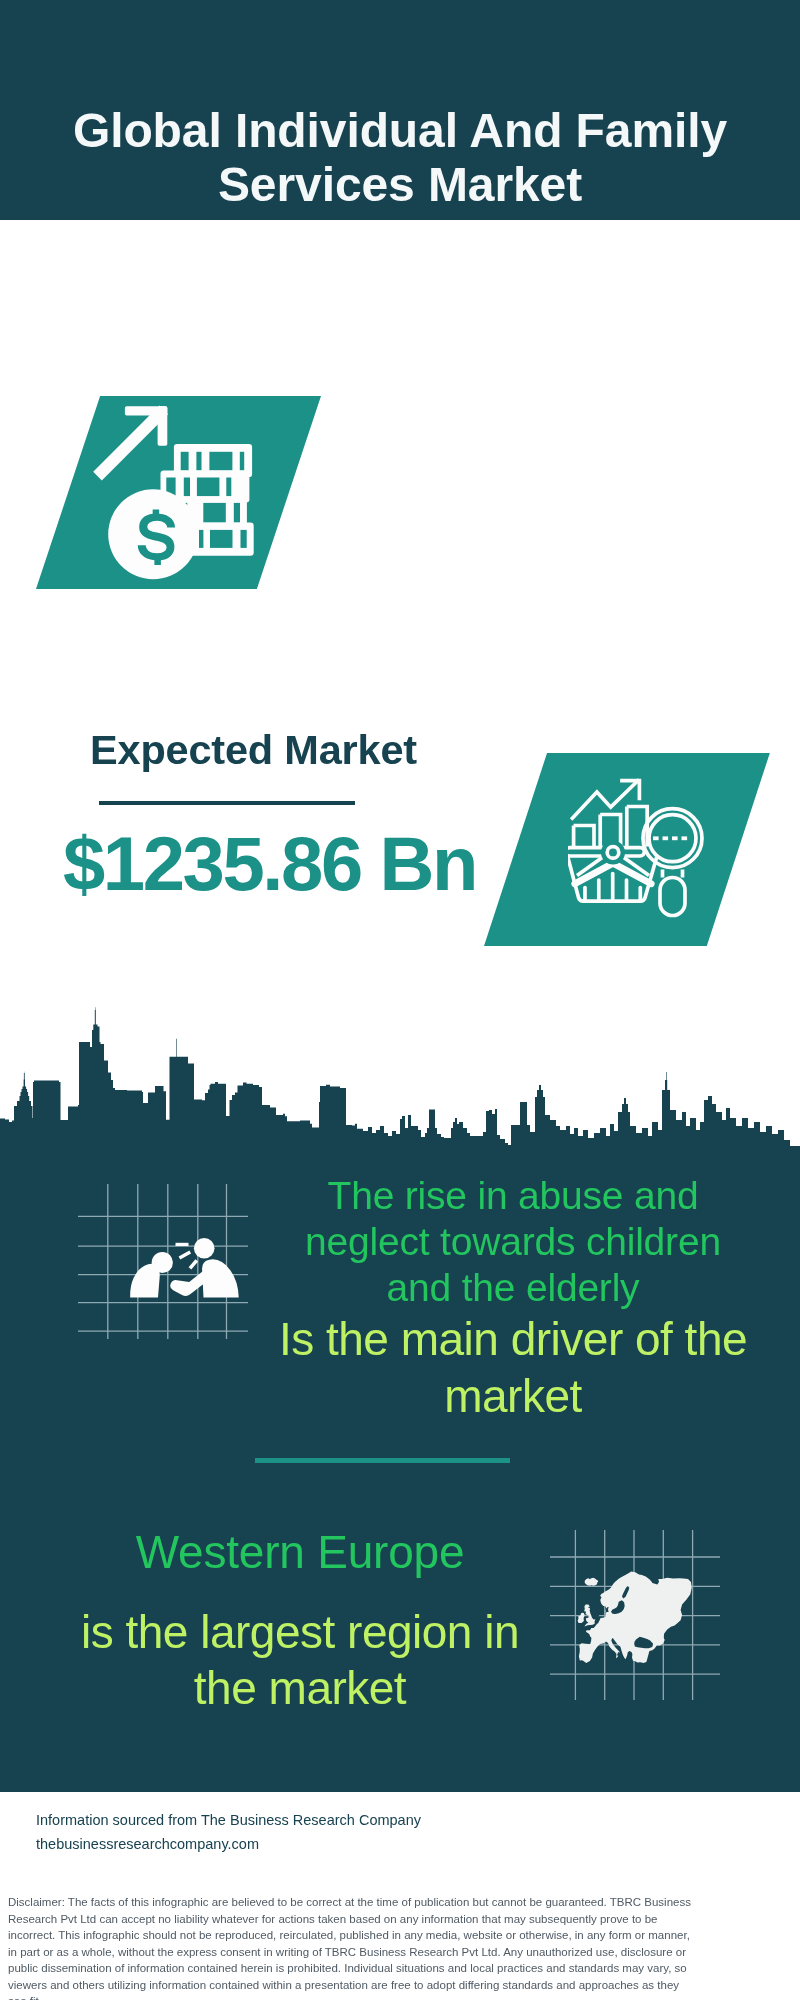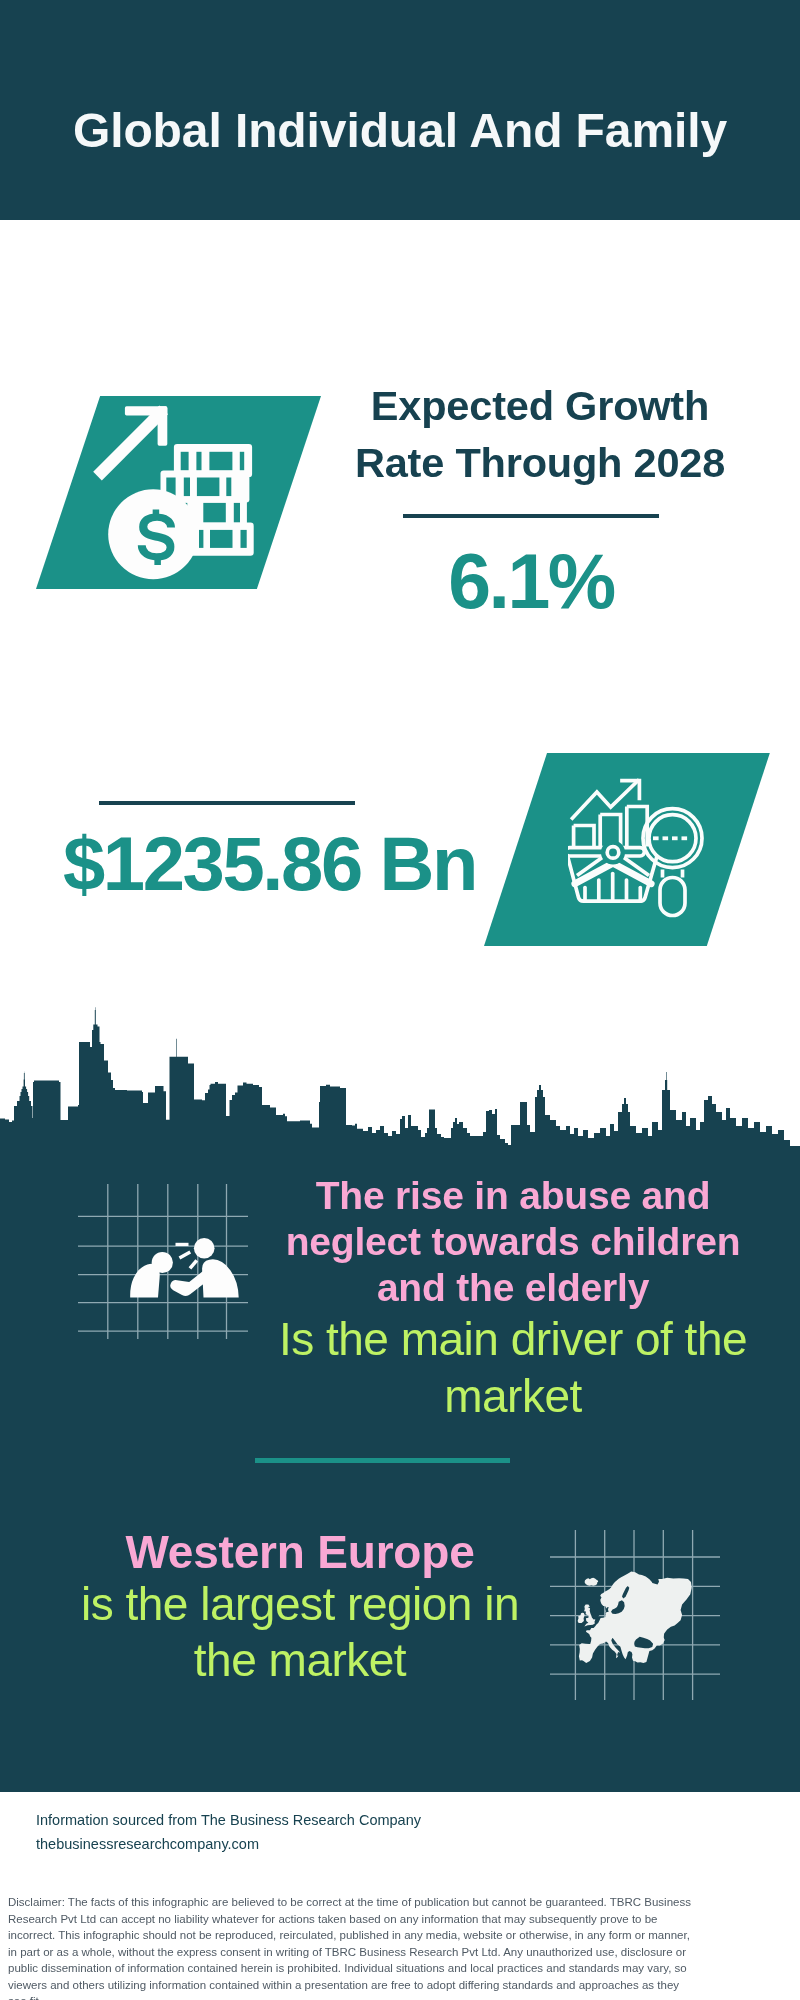--- a/index.html
+++ b/index.html
@@ -35,53 +35,53 @@
   .stat2 .divider{left:-27px;}
   .statvalue{font-weight:bold;color:#1b9188;position:relative;}
   .stat1 .statvalue{font-size:77px;letter-spacing:-2.5px;line-height:58px;margin-top:34px;left:-9px;}
   .stat2 .statvalue{font-size:76px;letter-spacing:-2.4px;line-height:56px;margin-top:31px;left:16px;}
 
   
   .lower{position:absolute;left:0;top:1154px;width:800px;height:638px;background:#174250;}
   .skyline{position:absolute;left:0;top:1004px;width:800px;height:151px;}
   .skyline svg{display:block;}
 
-  .hl{color:#f9a8d4;font-weight:bold;}
+  .hl{color:#22c55e;font-weight:normal;}
   .rest{color:#bef264;font-weight:normal;}
 
   
   .driver{position:absolute;left:0;top:19px;width:800px;}
   .drivericon{position:absolute;left:78px;top:11px;width:170px;height:155px;}
   .drivertext{position:absolute;left:268px;top:0;width:490px;text-align:center;}
   .drivertext .hl{font-size:39px;line-height:46px;display:block;letter-spacing:-0.2px;}
   .drivertext .rest{font-size:46px;line-height:57px;display:block;letter-spacing:-0.5px;}
   .hr{position:absolute;left:255px;top:304px;width:255px;height:5px;background:#1b9188;}
 
   
   .regionblk{position:absolute;left:0;top:374px;width:800px;}
   .regiontext{position:absolute;left:55px;top:0;width:490px;text-align:center;}
   .regiontext .hl{font-size:46px;line-height:48px;display:block;letter-spacing:-0.2px;}
-  .regiontext .rest{font-size:46px;line-height:56px;display:block;letter-spacing:-0.5px;}
+  .regiontext .rest{font-size:46px;line-height:56px;display:block;letter-spacing:-0.5px;margin-top:28px;}
   .regionicon{position:absolute;left:550px;top:2px;width:170px;height:170px;}
 
   
   .footer{position:absolute;left:0;top:1792px;width:800px;height:92px;background:#fff;}
   .srcwrap{position:absolute;left:36px;top:16px;color:#174250;font-size:14.5px;line-height:24px;}
   .socials{position:absolute;left:478px;top:10px;width:300px;height:70px;}
   .disclaimer{position:absolute;left:0;top:1884px;width:703px;height:116px;background:#fff;
               font-size:11.5px;line-height:16.5px;color:#4f5a64;padding:10px 8px 0 8px;box-sizing:border-box;
               text-align:left;}
 </style>
 </head>
 <body>
 
 <div class="page">
 
   <div class="header">
-    <h1 class="title"><span>Global Individual And Family</span><br></h1>
+    <h1 class="title"><span>Global Individual And Family</span><br><span>Services Market</span></h1>
   </div>
 
   <div class="stat1">
     <div class="para para1">
       <svg class="icon-money" viewBox="85 396 176 186">
         <g fill="#fdfdfd">
           <path d="M93.2 471.8 L159.4 405.6 L168 414.2 L101.8 480.4 Z"></path>
           <path d="M126.6 406.3 h39 a1.7 1.7 0 0 1 1.7 1.7 v5.7 a1.7 1.7 0 0 1 -1.7 1.7 h-39 a1.7 1.7 0 0 1 -1.7 -1.7 v-5.7 a1.7 1.7 0 0 1 1.7 -1.7 Z"></path>
           <path d="M159.3 406.3 h6.3 a1.7 1.7 0 0 1 1.7 1.7 v36 a1.7 1.7 0 0 1 -1.7 1.7 h-6.3 a1.7 1.7 0 0 1 -1.7 -1.7 v-36 a1.7 1.7 0 0 1 1.7 -1.7 Z"></path>
         </g>
@@ -107,30 +107,25 @@
           <rect x="199" y="529.9" width="4.4" height="18" fill="#1b9188"></rect>
           <rect x="210" y="529.9" width="22.5" height="18" fill="#1b9188"></rect>
           <rect x="240.5" y="529.9" width="6.2" height="18" fill="#1b9188"></rect>
         </g>
         <g>
           <circle cx="153.2" cy="534.2" r="45" fill="#fdfdfd"></circle>
           <path transform="translate(155.5,535) scale(0.855,0.98) translate(-155.5,-535)" d="M152.2 509 h7.6 v4.2 q9.6 0.7 14.4 5.2 q4 3.8 4.1 9 h-9.1 q-0.5 -3.2 -3.3 -4.9 q-3.3 -2 -8.6 -2 q-5.3 0 -8.5 1.8 q-2.9 1.6 -2.9 4.2 q0 2.5 2.8 3.8 q2.8 1.3 9.8 2.5 q10 1.7 14.3 4.8 q4.8 3.4 4.8 9.3 q0 5.9 -4.6 9.7 q-4.1 3.4 -11.2 4.1 v4.9 h-7.6 v-4.9 q-9.6 -0.7 -14.9 -5.5 q-4.5 -4 -4.5 -9.7 h9.2 q0.3 3.6 3.3 5.7 q3.6 2.5 9.3 2.5 q5.7 0 9 -1.9 q2.9 -1.7 2.9 -4.4 q0 -2.7 -3 -4.1 q-3.1 -1.6 -10.7 -2.8 q-9.5 -1.6 -13.8 -4.7 q-4.6 -3.3 -4.6 -9 q0 -5.6 4.5 -9.3 q4 -3.3 11.3 -4.1 Z" fill="#1b9188"></path>
         </g>
       </svg>
     </div>
-    <div class="stat1text">
-      <div class="statlabel"><span>Expected Growth</span><br><span>Rate Through 2028</span></div>
-      <div class="divider"></div>
-      <div class="statvalue">6.1%</div>
-    </div>
   </div>
 
   <div class="stat2">
     <div class="stat2text">
-      <div class="statlabel"><br></div>
+      <div class="statlabel"><span>Expected Market</span><br></div>
       <div class="divider"></div>
       <div class="statvalue">$1235.86 Bn</div>
     </div>
     <div class="para para2">
       <svg class="icon-market" viewBox="568 777 140 142">
         <g fill="none" stroke="#fafdfc" stroke-width="3.7">
           <g>
             <path d="M572.4 818.2 L596.9 792 L610.7 807.2 L637.8 780.8" stroke-linecap="square"></path>
             <path d="M622 780.7 h17.4 v17.6" stroke-linejoin="miter" stroke-linecap="square"></path>
           </g>

